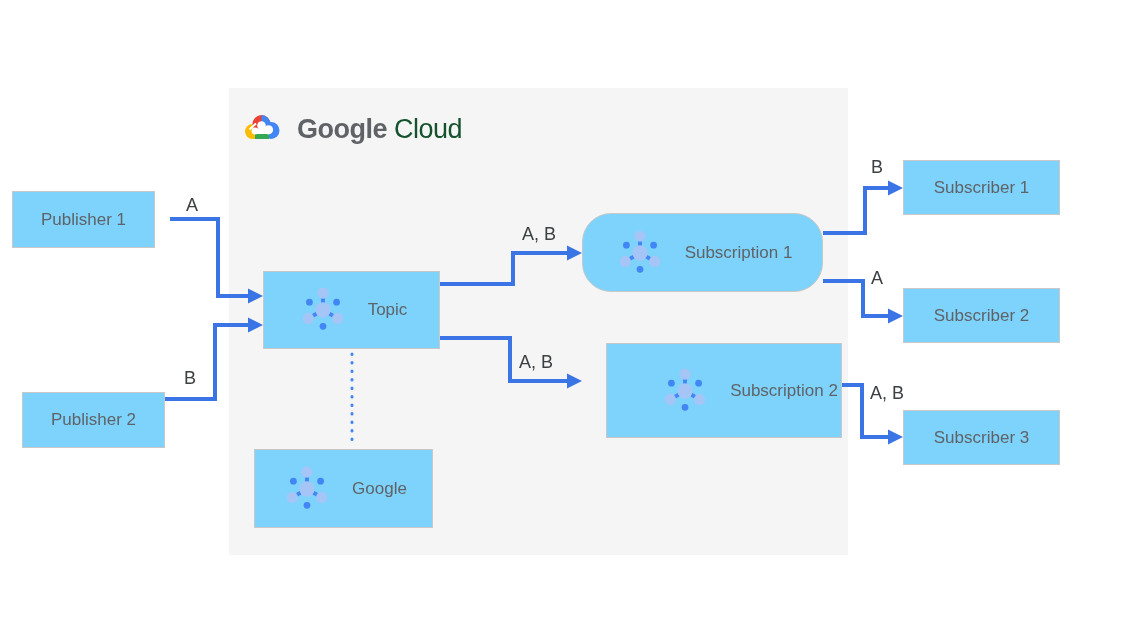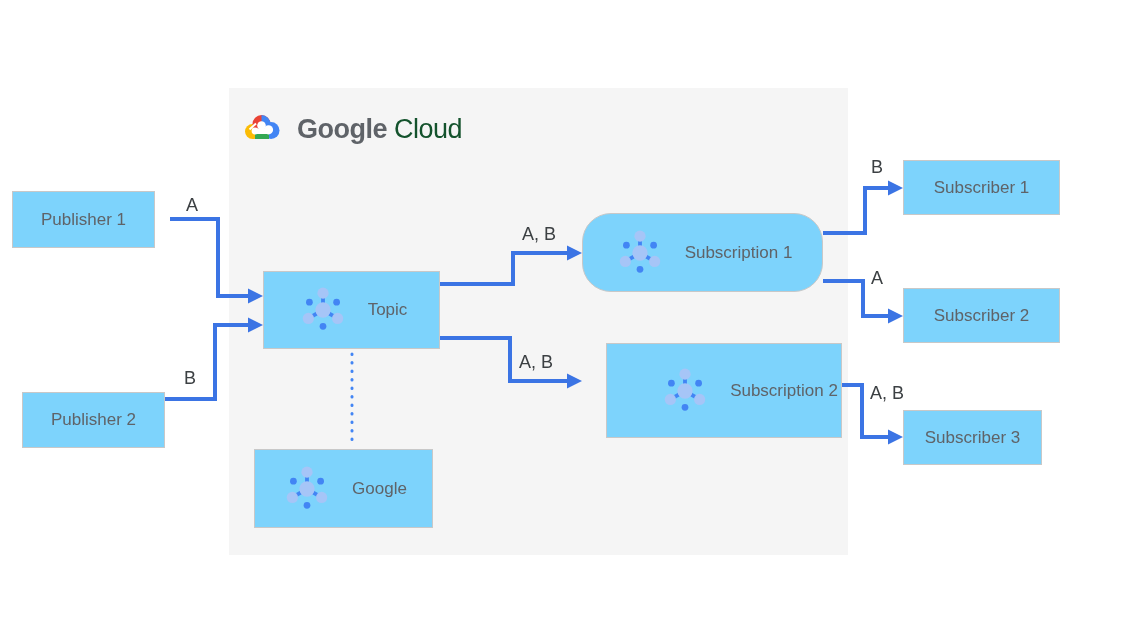--- a/index.html
+++ b/index.html
@@ -20,21 +20,21 @@
   .node.iconic{gap:18px;}
   .node .icon{width:54px;height:54px;flex:0 0 auto;}
   .node-publisher1{left:12px;top:191px;width:143px;height:57px;}
   .node-publisher2{left:22px;top:372px;width:143px;height:56px;margin-top:20px;}
   .node-topic{left:263px;top:271px;width:177px;height:78px;}
   .node-schema{left:254px;top:449px;width:179px;height:79px;}
   .node-subscription1{left:582px;top:213px;width:241px;height:79px;border-radius:29px;}
   .node-subscription2{left:606px;top:343px;width:236px;height:95px;padding-left:48px;}
   .node-subscriber1{left:903px;top:160px;width:157px;height:55px;}
   .node-subscriber2{left:903px;top:288px;width:157px;height:55px;}
-  .node-subscriber3{left:903px;top:410px;width:139px;height:55px;}
+  .node-subscriber3{left:903px;top:410px;width:157px;height:55px;}
   .edge-label{
     position:absolute;transform:translate(-50%,-50%);
     color:#3c4043;font-size:18px;white-space:nowrap;
   }
   .lbl-pub1{left:192px;top:205px;}
   .lbl-pub2{left:190px;top:378px;}
   .lbl-tsub1{left:539px;top:234px;}
   .lbl-tsub2{left:536px;top:362px;}
   .lbl-s1a{left:877px;top:167px;}
   .lbl-s1b{left:877px;top:278px;}

